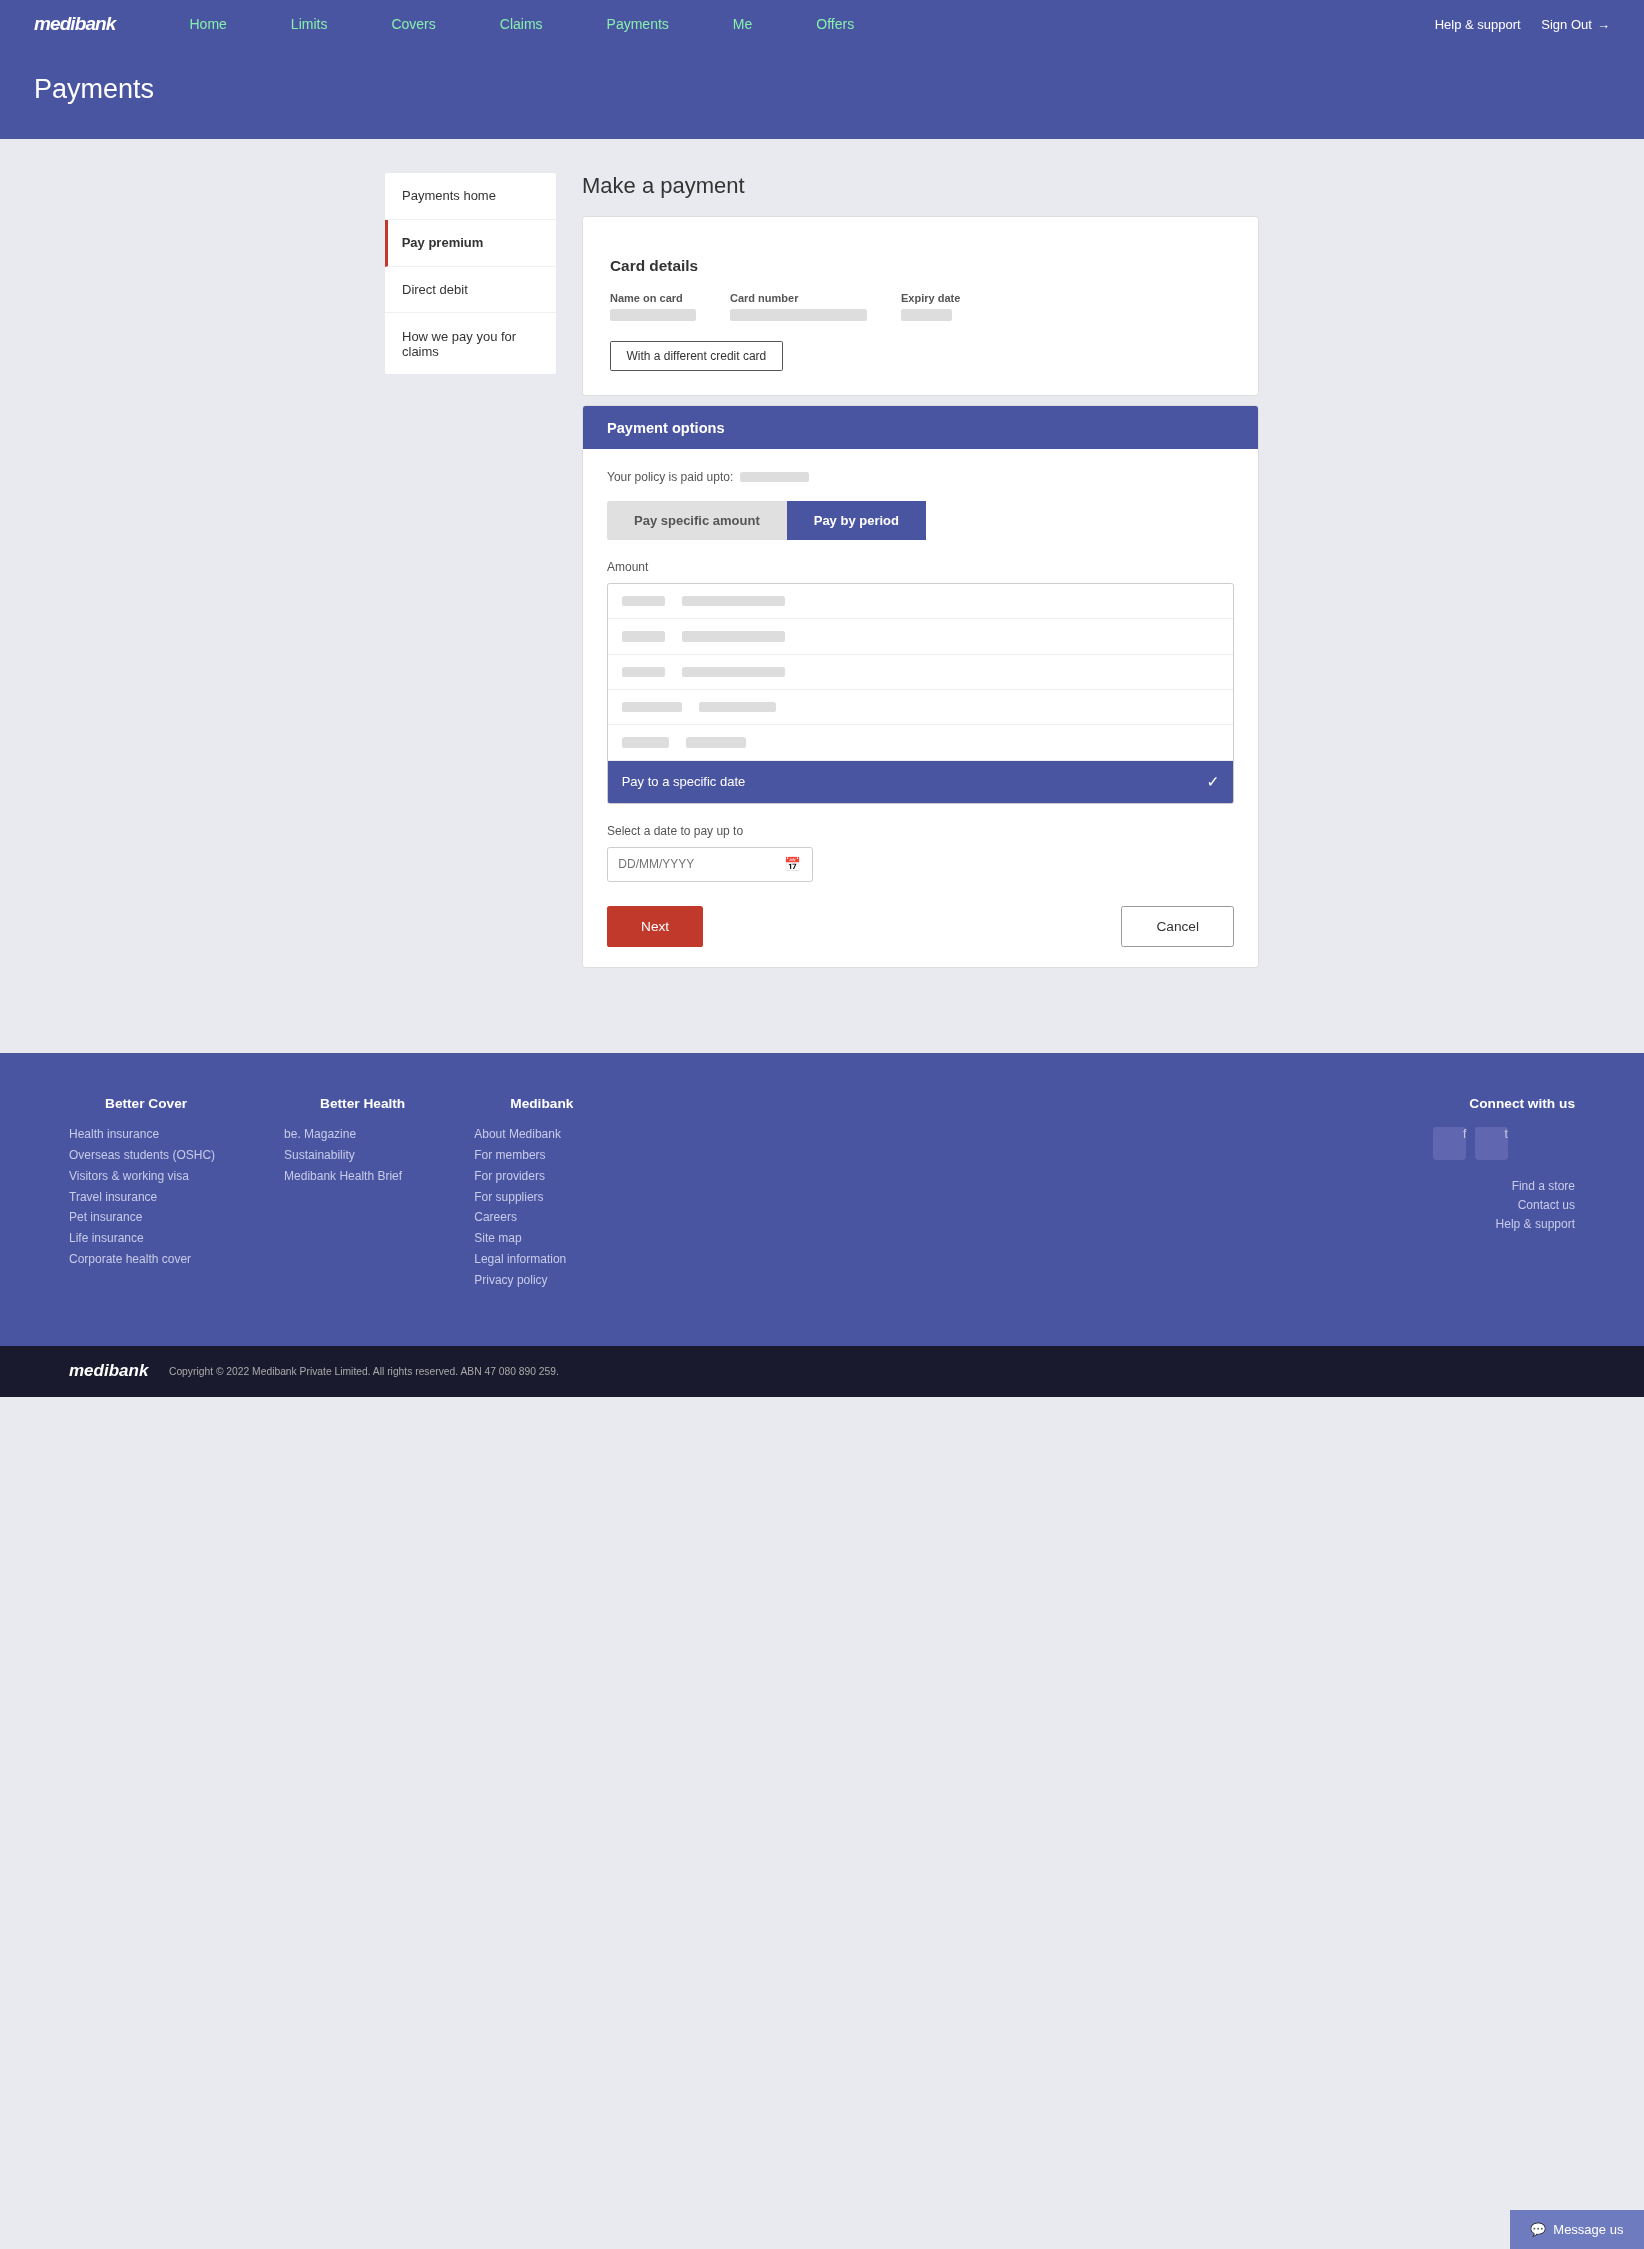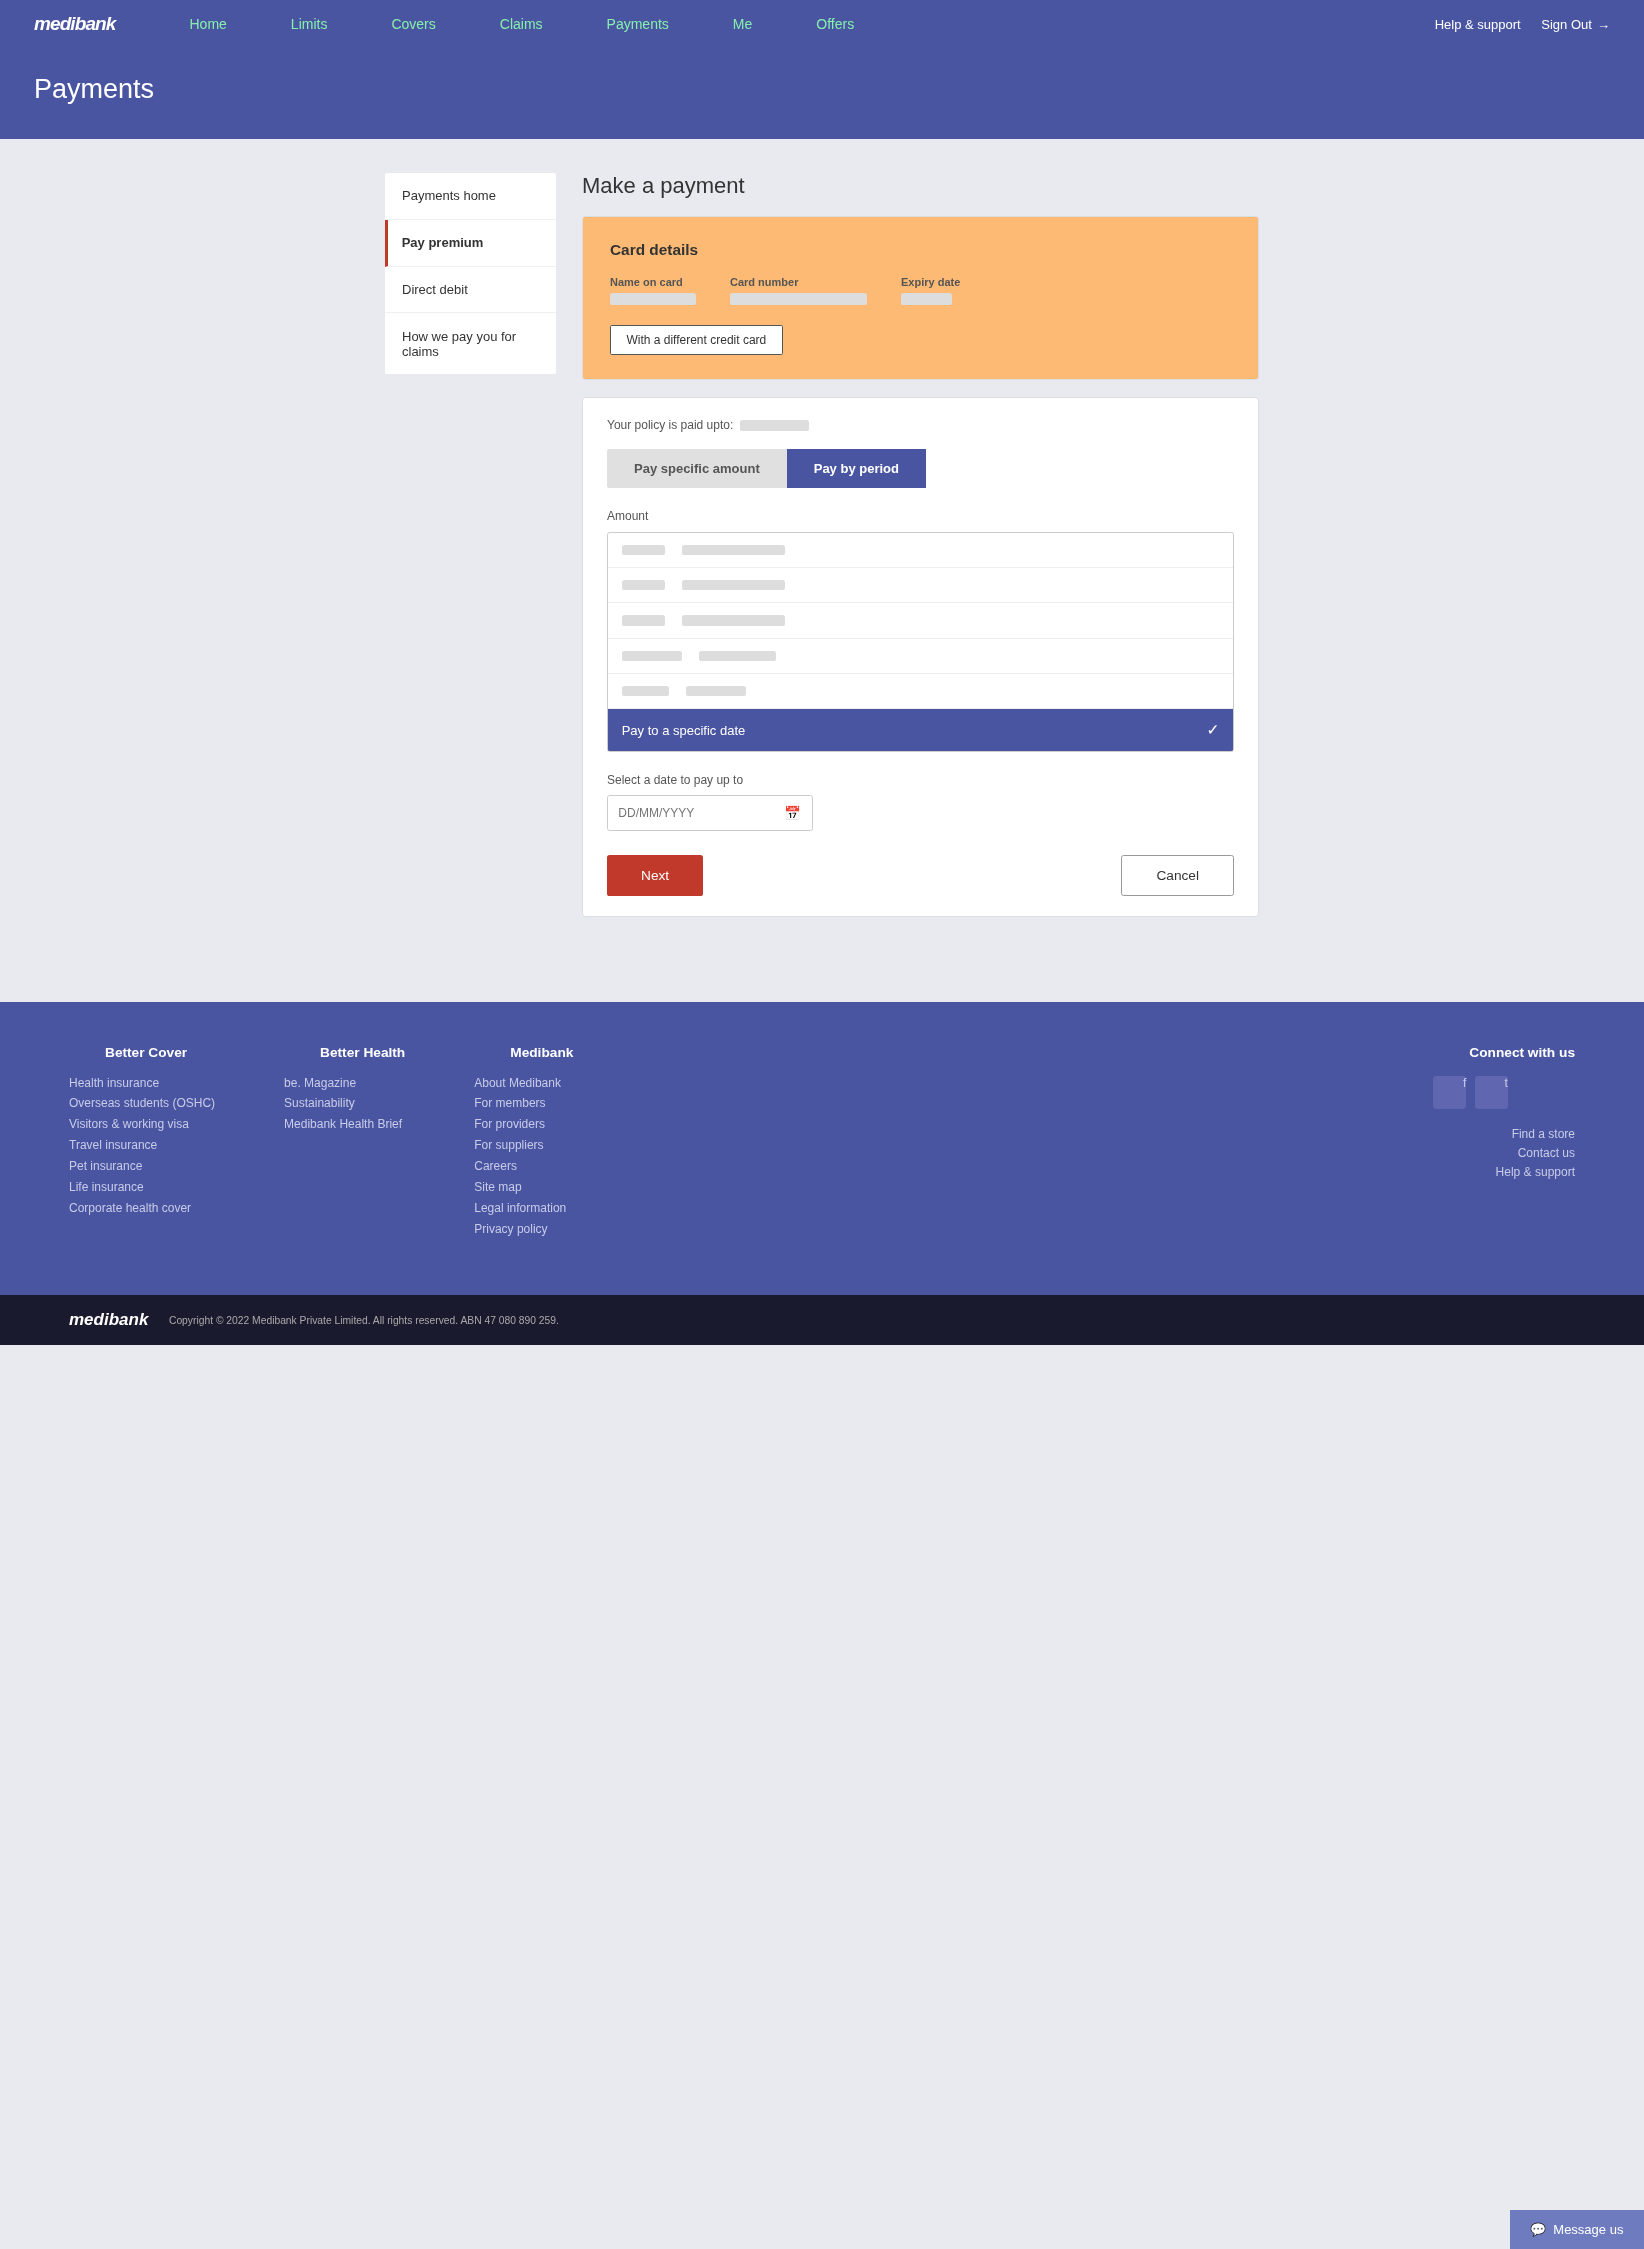--- a/index.html
+++ b/index.html
@@ -91,24 +91,24 @@
     }
     .main-panel h2 {
       font-size: 22px;
       font-weight: 400;
       margin-bottom: 17px;
       color: #333;
     }
 
     
     .card-details-box {
-      background: #fdba74;
+      background: #ffffff;
       border-radius: 3.4px;
-      padding: 24px 27px 24px;
-      margin-bottom: 17px;
+      padding: 40px 27px 24px;
+      margin-bottom: 9px;
       border: 0.9px solid #ddd;
     }
     .card-details-box h3 {
       font-size: 15.4px;
       font-weight: 600;
       margin-bottom: 17px;
       color: #333;
     }
     .card-fields {
       display: flex;
@@ -464,20 +464,23 @@
           </div>
           <div class="card-field">
             <label>Expiry date</label>
             <span class="masked short"></span>
           </div>
         </div>
         <button class="diff-card-btn">With a different credit card</button>
       </div>
 
       <div class="payment-options-box">
+        <div class="payment-options-header">
+          <span>Payment options</span>
+        </div>
         <div class="payment-options-body">
 
           <div class="policy-paid-upto">
             <span>Your policy is paid upto:</span>
             <span class="masked-date"></span>
           </div>
 
           <div class="toggle-group">
             <button class="toggle-btn inactive">Pay specific amount</button>
             <button class="toggle-btn active">Pay by period</button>

